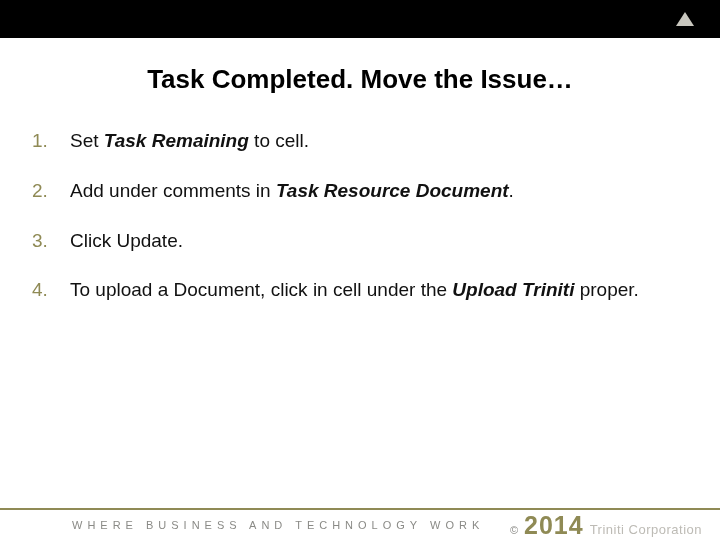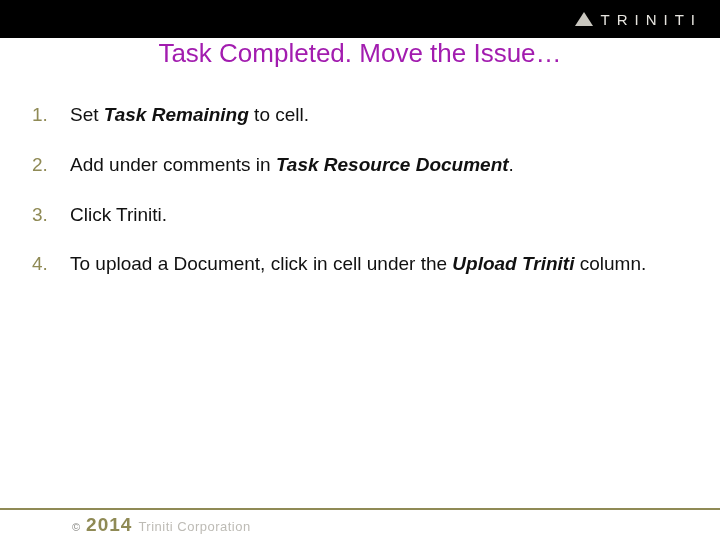--- a/index.html
+++ b/index.html
@@ -31,22 +31,23 @@
     font-weight: 400;
   }
   .brand-tri {
     margin-right: 8px;
     display: inline-block;
   }
   .brand-tri svg { display: block; }
   .title {
     text-align: center;
     font-size: 26px;
-    font-weight: normal;
-    color: #a21caf;
+    font-weight: bold;
+    color: #000000;
+    margin-top: 26px;
     margin-bottom: 34px;
   }
   ol.steps {
     list-style: none;
     margin: 0;
     padding: 0 42px 0 62px;
     counter-reset: step;
   }
   ol.steps > li {
     counter-increment: step;
@@ -87,53 +88,53 @@
     white-space: nowrap;
   }
   .footer .copy {
     display: flex;
     align-items: baseline;
     gap: 6px;
     color: #8a8a86;
     font-size: 10px;
   }
   .footer .copy .csym { font-size: 11px; }
-  .footer .copy .year { color: #8f8a55; font-size: 19px; font-weight: 600; letter-spacing: 1px; }
+  .footer .copy .year { color: #8f8a55; font-size: 25px; font-weight: 600; letter-spacing: 1px; }
   .footer .copy .corp { color: #bdbbb5; font-size: 13px; letter-spacing: 0.5px; }
 </style>
 </head>
 <body>
 
 <div class="header">
   <span class="brand">
     <span class="brand-tri">
       <svg width="18" height="14" viewBox="0 0 18 14">
         <polygon points="9,0 18,14 0,14" fill="#c9c7bf"></polygon>
       </svg>
     </span>
-    <span>TRINITI</span>
   </span>
 </div>
 
 <div class="title">Task Completed. Move the Issue…</div>
 
 <ol class="steps">
   <li>
     <span>Set </span><span class="bi">Task Remaining</span><span> to cell.</span>
   </li>
   <li>
     <span>Add under comments in </span><span class="bi">Task Resource Document</span><span>.</span>
   </li>
   <li>
-    <span>Click Triniti.</span><span class="bi"></span><span></span>
+    <span>Click Update.</span><span class="bi"></span><span></span>
   </li>
   <li>
-    <span>To upload a Document, click in cell under the </span><span class="bi">Upload Triniti</span><span> column.</span>
+    <span>To upload a Document, click in cell under the </span><span class="bi">Upload Triniti</span><span> proper.</span>
   </li>
 </ol>
 
 <div class="footer">
+  <div class="tagline">WHERE BUSINESS AND TECHNOLOGY WORK</div>
   <div class="copy">
     <span class="csym">©</span>
     <span class="year">2014</span>
     <span class="corp">Triniti Corporation</span>
   </div>
 </div>
 
 </body></html>

